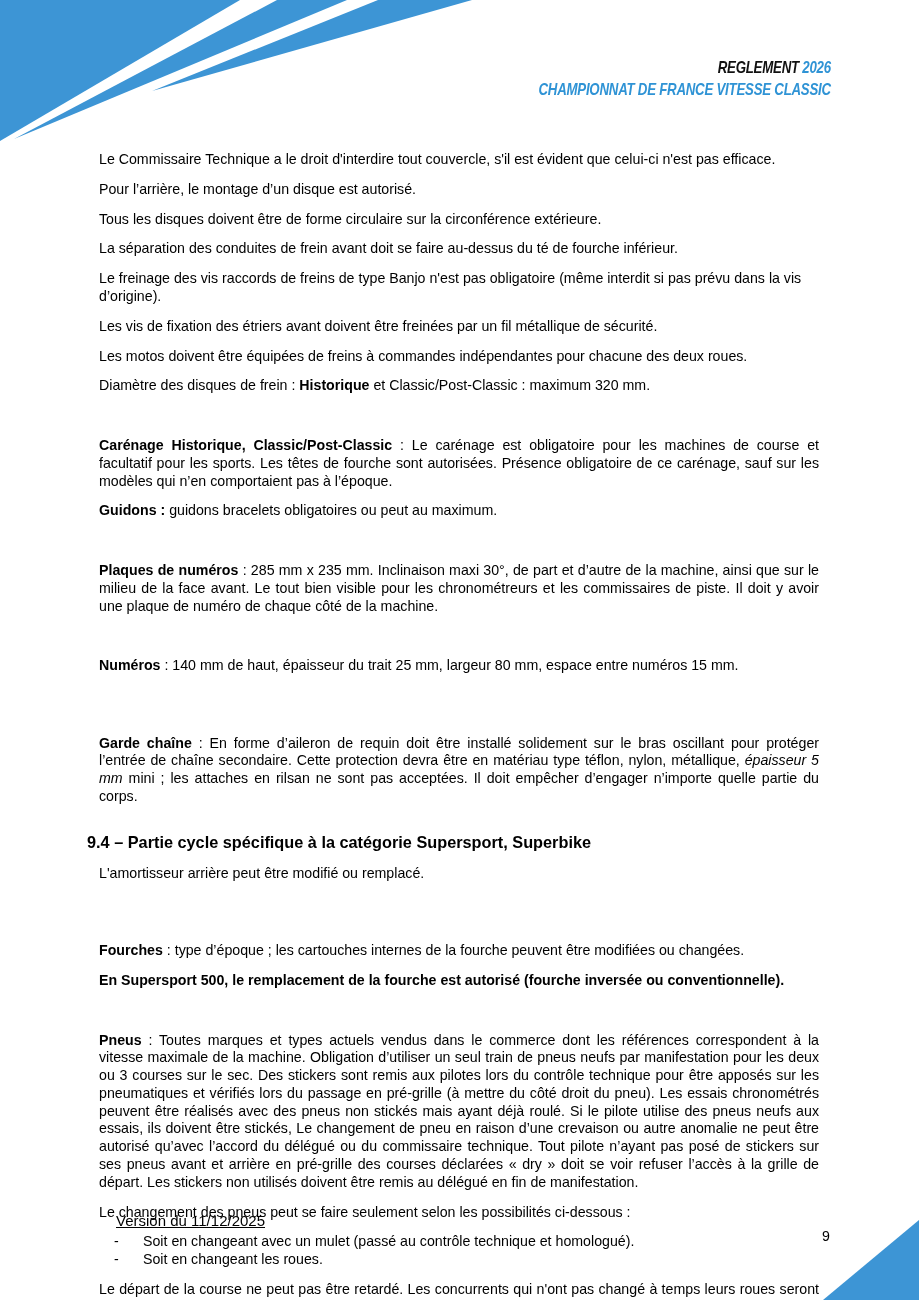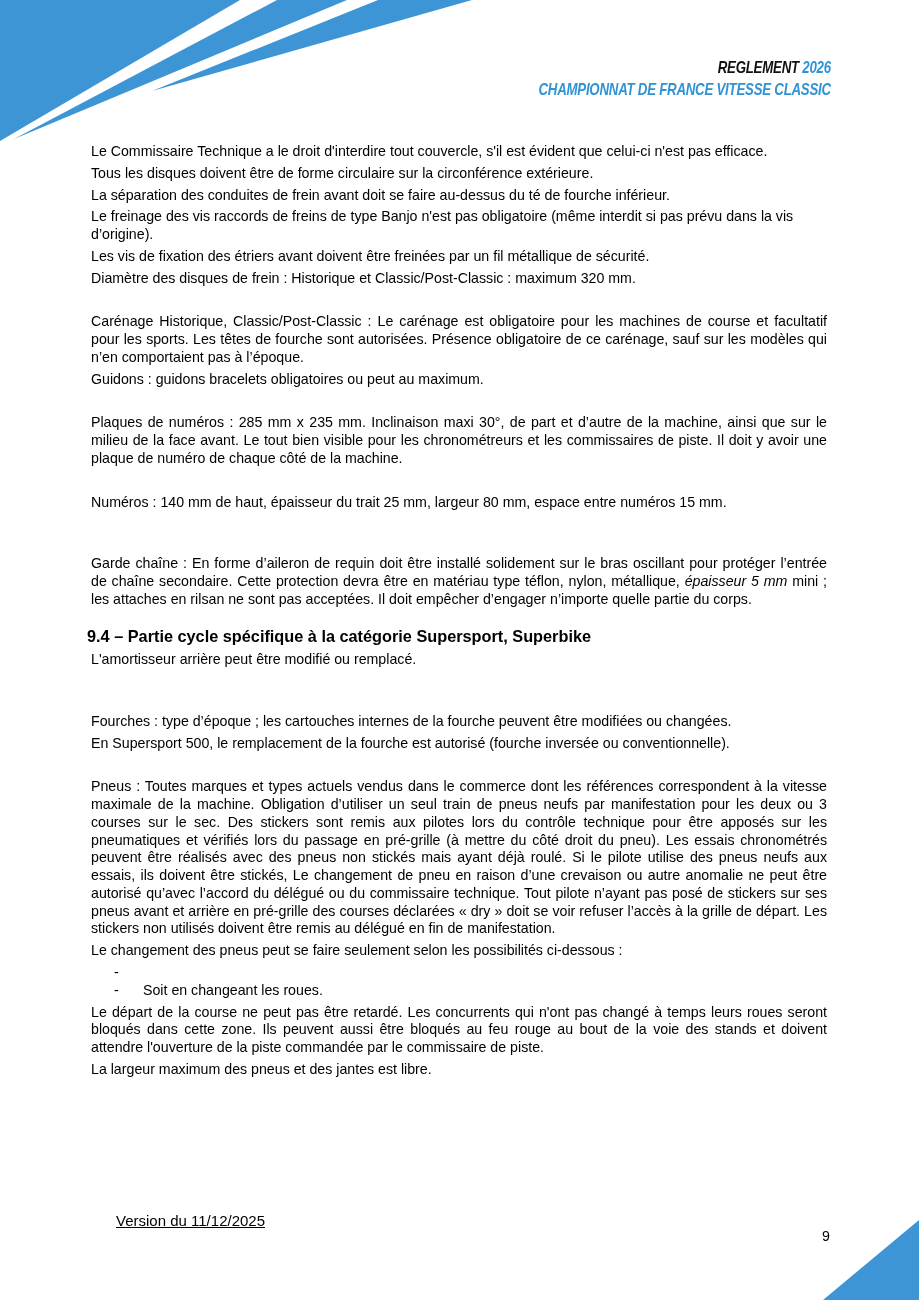--- a/index.html
+++ b/index.html
@@ -56,30 +56,30 @@
     .content {
       position: absolute;
       left: 87px;
       top: 139px;
       width: 744px;
       font-size: 14.2px;
       line-height: 17.8px;
       color: #000;
     }
     .content p {
-      margin: 4px;
+      margin: 12px;
     }
     .content .gap {
       height: 17.8px;
     }
     .justify {
       text-align: justify;
     }
     .content b {
-      font-weight: normal;
+      font-weight: bold;
     }
     .section-heading {
       font-size: 16.3px;
       font-weight: bold;
       line-height: 22px;
       margin: 0;
       padding-top: 1px;
     }
     .bullet {
       display: flex;
@@ -117,24 +117,26 @@
     <span>REGLEMENT</span>
     <span class="year">2026</span>
   </div>
   <div class="line2">CHAMPIONNAT DE FRANCE VITESSE CLASSIC</div>
 </div>
 
 <div class="content">
 
   <div>
     <p>Le Commissaire Technique a le droit d'interdire tout couvercle, s'il est évident que celui-ci n'est pas efficace.</p>
+    <p>Pour l’arrière, le montage d’un disque est autorisé.</p>
     <p>Tous les disques doivent être de forme circulaire sur la circonférence extérieure.</p>
     <p>La séparation des conduites de frein avant doit se faire au-dessus du té de fourche inférieur.</p>
     <p>Le freinage des vis raccords de freins de type Banjo n'est pas obligatoire (même interdit si pas prévu dans la vis d’origine).</p>
     <p>Les vis de fixation des étriers avant doivent être freinées par un fil métallique de sécurité.</p>
+    <p>Les motos doivent être équipées de freins à commandes indépendantes pour chacune des deux roues.</p>
     <p><span>Diamètre des disques de frein : </span><b>Historique</b><span> et Classic/Post-Classic : maximum 320 mm.</span></p>
   </div>
 
   <div class="gap"></div>
 
   <p class="justify"><b>Carénage Historique, Classic/Post-Classic</b><span> : Le carénage est obligatoire pour les machines de course et facultatif pour les sports. Les têtes de fourche sont autorisées. Présence obligatoire de ce carénage, sauf sur les modèles qui n’en comportaient pas à l’époque.</span></p>
   <p><b>Guidons :</b><span> guidons bracelets obligatoires ou peut au maximum.</span></p>
 
   <div class="gap"></div>
 
@@ -163,20 +165,21 @@
 
   <p><b>Fourches</b><span> : type d’époque ; les cartouches internes de la fourche peuvent être modifiées ou changées.</span></p>
   <p><b>En Supersport 500, le remplacement de la fourche est autorisé (fourche inversée ou conventionnelle).</b></p>
 
   <div class="gap"></div>
 
   <p class="justify"><b>Pneus</b><span> : Toutes marques et types actuels vendus dans le commerce dont les références correspondent à la vitesse maximale de la machine. Obligation d’utiliser un seul train de pneus neufs par manifestation pour les deux ou 3 courses sur le sec. Des stickers sont remis aux pilotes lors du contrôle technique pour être apposés sur les pneumatiques et vérifiés lors du passage en pré-grille (à mettre du côté droit du pneu). Les essais chronométrés peuvent être réalisés avec des pneus non stickés mais ayant déjà roulé. Si le pilote utilise des pneus neufs aux essais, ils doivent être stickés, Le changement de pneu en raison d’une crevaison ou autre anomalie ne peut être autorisé qu’avec l’accord du délégué ou du commissaire technique. Tout pilote n’ayant pas posé de stickers sur ses pneus avant et arrière en pré-grille des courses déclarées « dry » doit se voir refuser l’accès à la grille de départ. Les stickers non utilisés doivent être remis au délégué en fin de manifestation.</span></p>
   <p>Le changement des pneus peut se faire seulement selon les possibilités ci-dessous :</p>
   <div class="bullet">
     <span class="dash">-</span>
+    <span>Soit en changeant avec un mulet (passé au contrôle technique et homologué).</span>
   </div>
   <div class="bullet">
     <span class="dash">-</span>
     <span>Soit en changeant les roues.</span>
   </div>
   <p class="justify">Le départ de la course ne peut pas être retardé. Les concurrents qui n'ont pas changé à temps leurs roues seront bloqués dans cette zone. Ils peuvent aussi être bloqués au feu rouge au bout de la voie des stands et doivent attendre l'ouverture de la piste commandée par le commissaire de piste.</p>
   <p>La largeur maximum des pneus et des jantes est libre.</p>
 </div>
 
 <div class="footer-version">Version du 11/12/2025</div>

